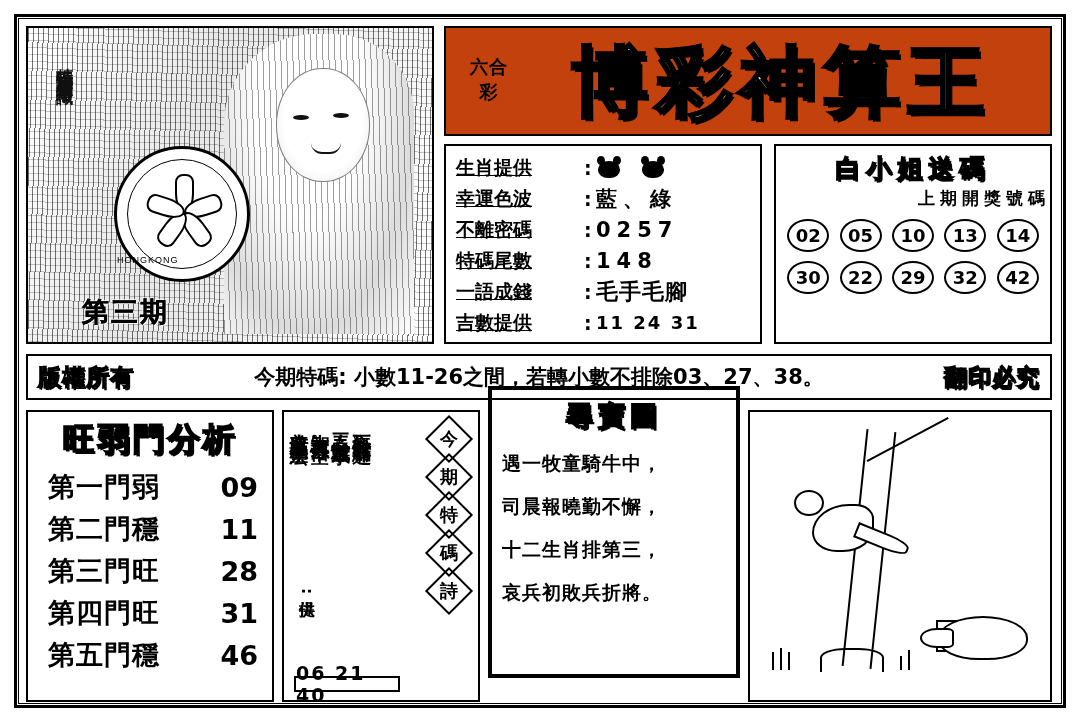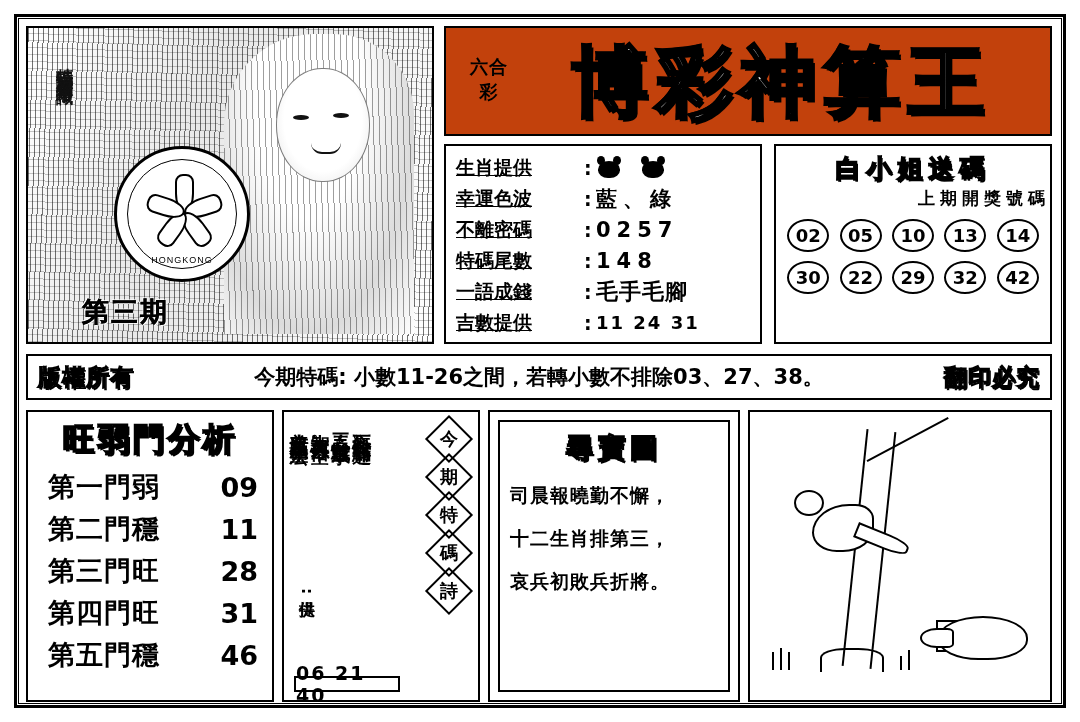--- a/index.html
+++ b/index.html
@@ -112,21 +112,20 @@
     width: 15px; height: 35px;
     margin-left: -7px; margin-top: -35px;
     background: #fff;
     border: 2px solid #000;
     border-radius: 8px 8px 50% 50%;
     transform-origin: 50% 100%;
   }
   .hk-label {
     position: absolute;
     left: 0; right: 0; bottom: 14px;
-    text-align: center;
     font-size: 9px;
     letter-spacing: 1px;
     font-family: "Liberation Sans", sans-serif;
   }
   .photo-caption {
     position: absolute;
     left: 54px; bottom: 12px;
     font-size: 27px;
     font-weight: bold;
     letter-spacing: 2px;
@@ -422,25 +421,24 @@
     align-items: center;
     justify-content: center;
     font-size: 19px;
     font-weight: bold;
     letter-spacing: 2px;
   }
 
   
   .treasure-box {
     position: absolute;
-    left: 488px; top: 410px;
+    left: 488px; top: 386px;
     width: 252px; height: 292px;
     border: 2px solid #000;
     box-sizing: border-box;
-    padding: 8px;
   }
   .treasure-inner {
     width: 100%; height: 100%;
     border: 2px solid #000;
     box-sizing: border-box;
     padding: 6px 10px;
     position: relative;
   }
   .treasure-title {
     text-align: center;
@@ -729,20 +727,21 @@
     </div>
     <div class="poem-supply">
       <div class="poem-supply-label">提供:</div>
       <div class="poem-supply-nums">06 21 40</div>
     </div>
   </div>
 
   <div class="treasure-box">
     <div class="treasure-inner">
       <div class="treasure-title">尋寶圖</div>
+      <div class="treasure-line">遇一牧童騎牛中，</div>
       <div class="treasure-line">司晨報曉勤不懈，</div>
       <div class="treasure-line">十二生肖排第三，</div>
       <div class="treasure-line">哀兵初敗兵折將。</div>
     </div>
   </div>
 
   <div class="picture-box">
     <div class="branch"></div>
     <div class="branch2"></div>
     <div class="bird"></div>

